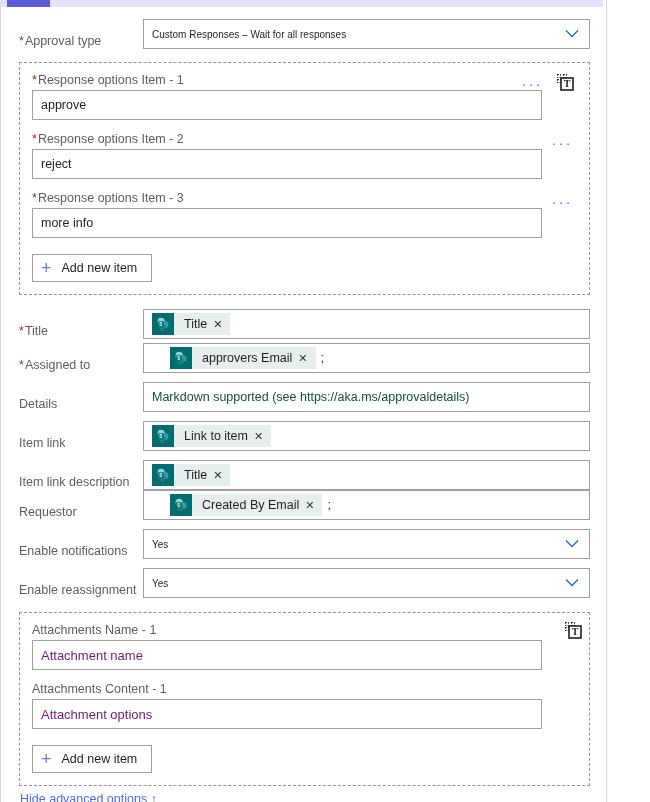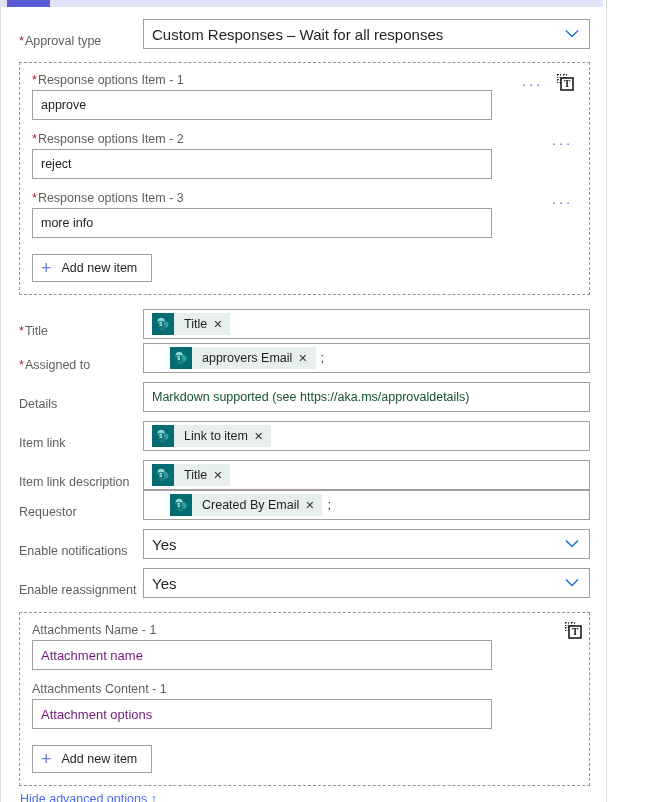--- a/index.html
+++ b/index.html
@@ -80,21 +80,21 @@
     position: relative;
     height: 30px;
     border: 1px solid #a19f9d;
     background: #ffffff;
     display: flex;
     align-items: center;
     padding: 0 8px;
     font-size: 12.5px;
     color: #323130;
   }
-  .field .value { font-size: 15px; color: #201f1e; }
+  .field .value { font-size: 10px; color: #201f1e; }
   .field .placeholder { font-size: 12.5px; color: #14532d; }
 
   .chev {
     position: absolute;
     right: 10px; top: 50%;
     transform: translateY(-50%);
     width: 14px; height: 9px;
     pointer-events: none;
   }
   .chev svg { display: block; }
@@ -155,21 +155,21 @@
     margin-bottom: 3px;
   }
   .glabel.wrapped { max-width: 155px; }
 
   .ginput {
     height: 30px;
     border: 1px solid #a19f9d;
     background: #ffffff;
     display: flex; align-items: center;
     padding: 12px 8px;
-    width: 460px;
+    width: 510px;
     max-width: 100%;
   }
   .ginput .placeholder { font-size: 13px; color: #701a75; }
   .ginput .value { font-size: 12.5px; color: #201f1e; }
 
   
   .ellipsis {
     position: absolute;
     right: 34px; top: 4px;
     letter-spacing: 2.5px;

